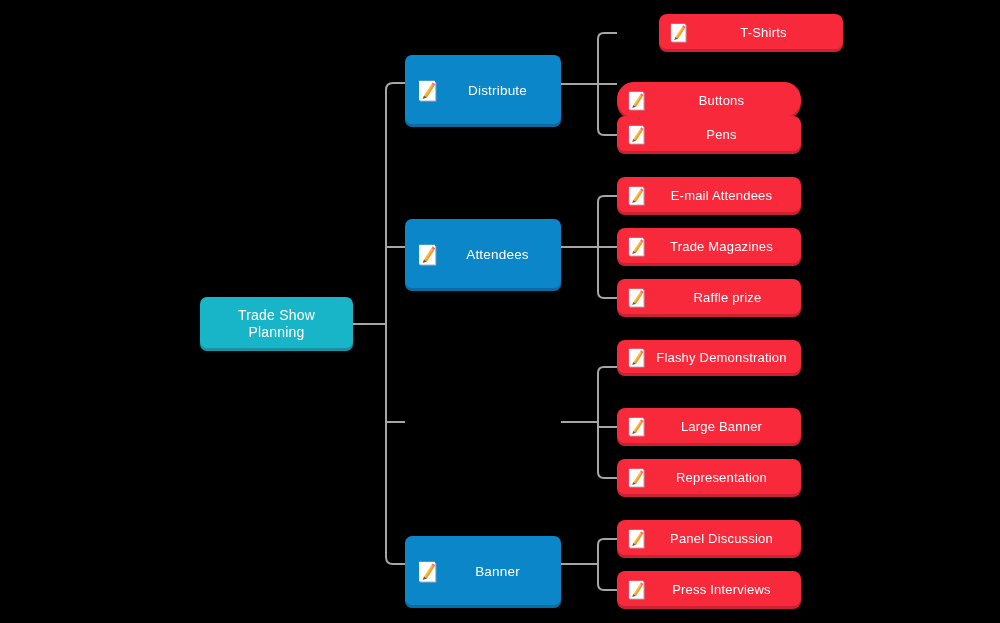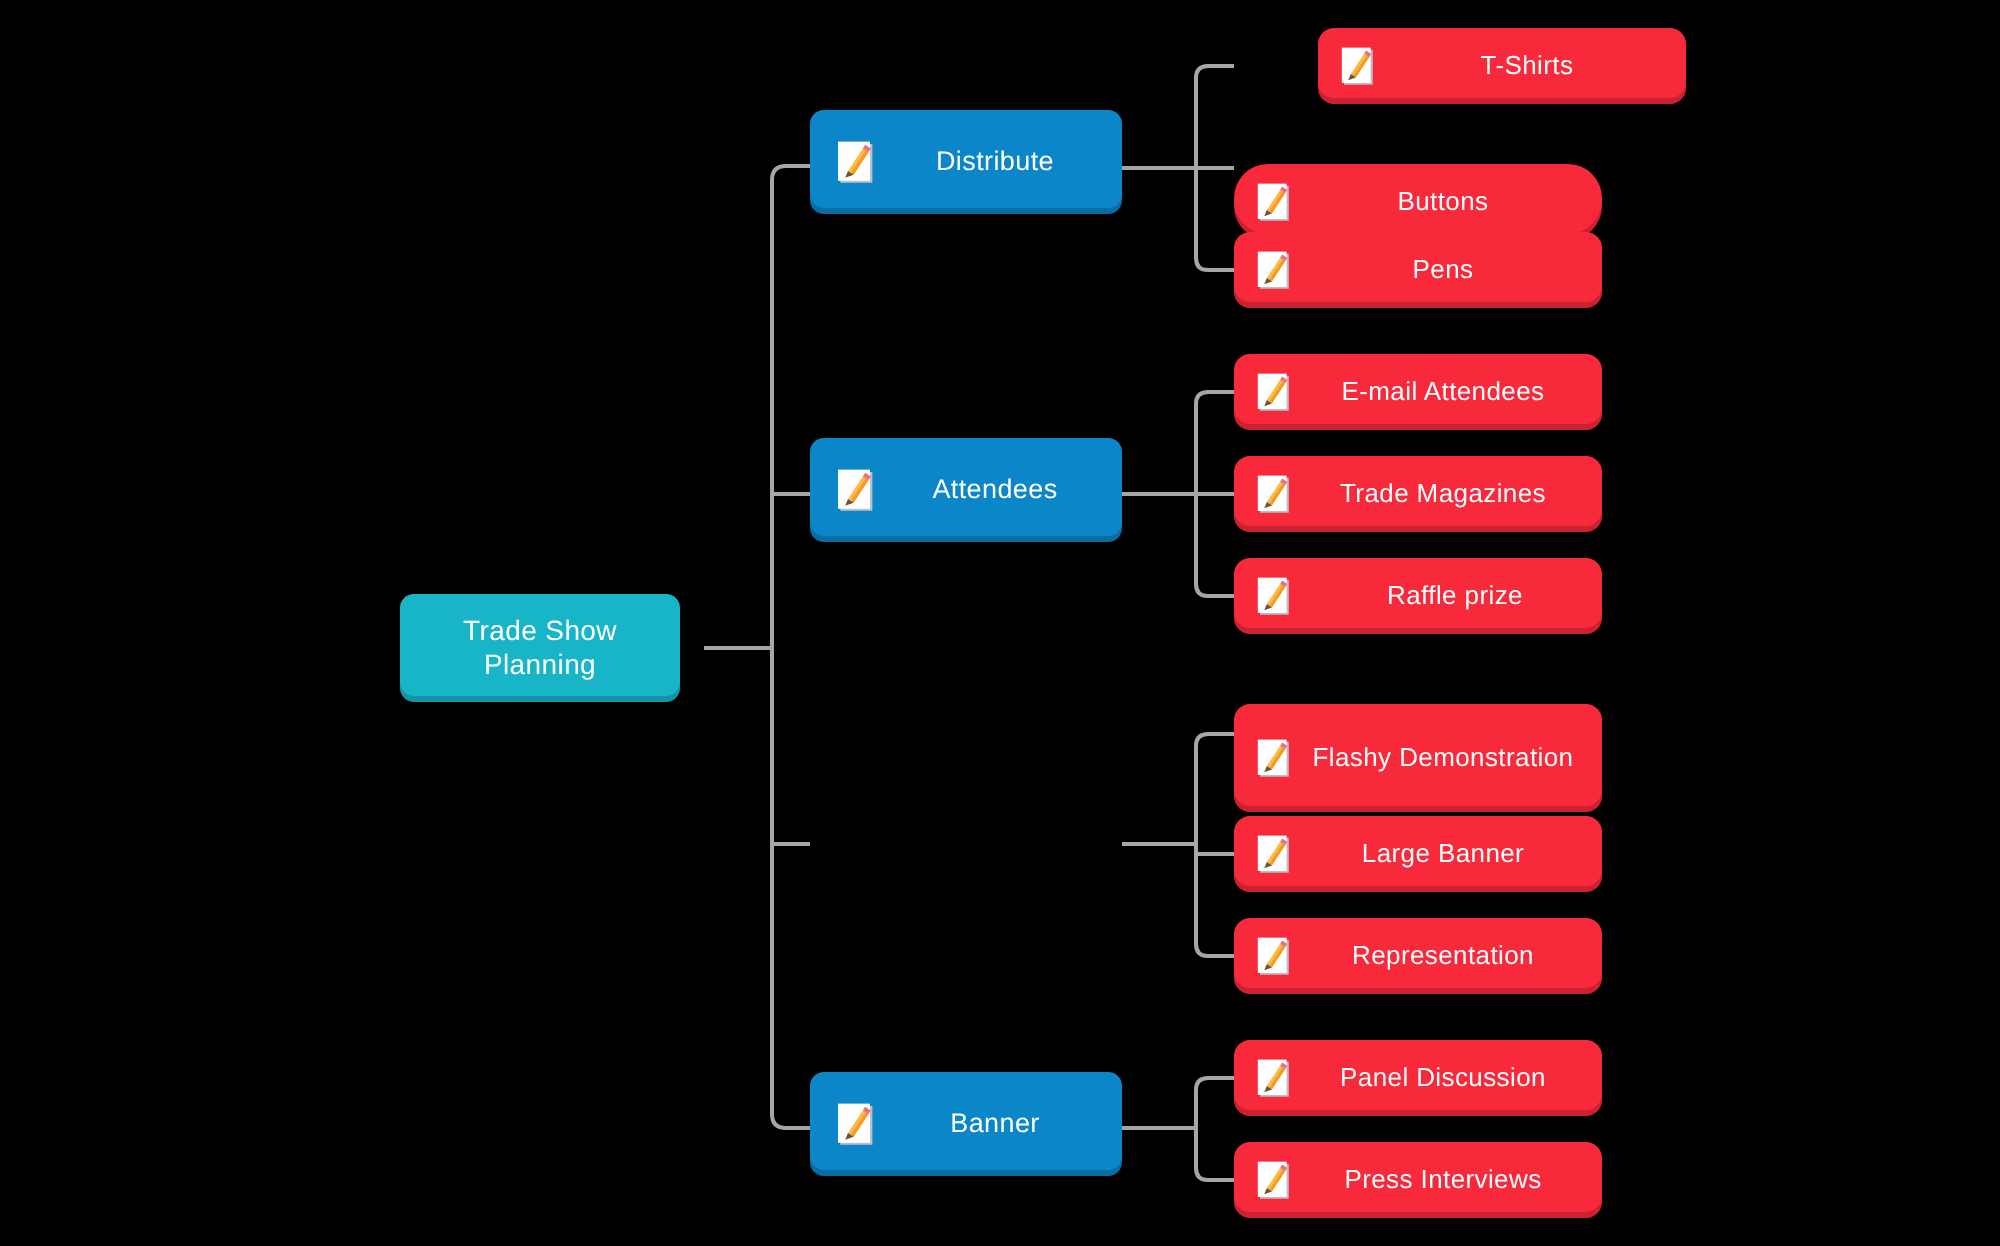--- a/index.html
+++ b/index.html
@@ -34,29 +34,29 @@
   .node .label {
     flex: 1;
     text-align: center;
     line-height: 1.25;
     padding: 0 10px 0 6px;
     letter-spacing: 0.2px;
   }
   
   .root {
     left: 200px; top: 297px;
-    width: 140px; height: 54px;
+    width: 153px; height: 54px;
     background: #18B5C8;
     font-size: 14px;
   }
   .root .label { padding: 0 8px; }
   
   .branch {
     left: 405px;
-    width: 156px; height: 52px;
+    width: 156px; height: 72px;
     background: #0B86C8;
     font-size: 13.5px;
     padding-left: 13px;
   }
   #n-distribute { top: 55px; }
   #n-advertise  { top: 219px; }
   #n-inform     { top: 394px; }
   #n-present    { top: 536px; }
   
   .leaf {
@@ -66,21 +66,21 @@
     font-size: 13px;
     padding-left: 11px;
     border-radius: 8px;
   }
   #n-tshirts        { top: 14px; margin-left: 42px; }
   #n-buttons        { top: 82px; border-radius: 17px; }
   #n-pens           { top: 116px; }
   #n-email          { top: 177px; }
   #n-magazines      { top: 228px; }
   #n-raffle         { top: 279px; gap: 12px; }
-  #n-flashy         { top: 352px; height: 54px; }
+  #n-flashy         { top: 340px; height: 36px; }
   #n-banner         { top: 408px; }
   #n-representation { top: 459px; }
   #n-panel          { top: 520px; }
   #n-press          { top: 571px; }
   
   .memo-svg { flex: 0 0 auto; display: block; }
   .branch .memo-svg { width: 20px; height: 22px; }
   .leaf .memo-svg   { width: 18px; height: 20px; }
 </style>
 </head>

